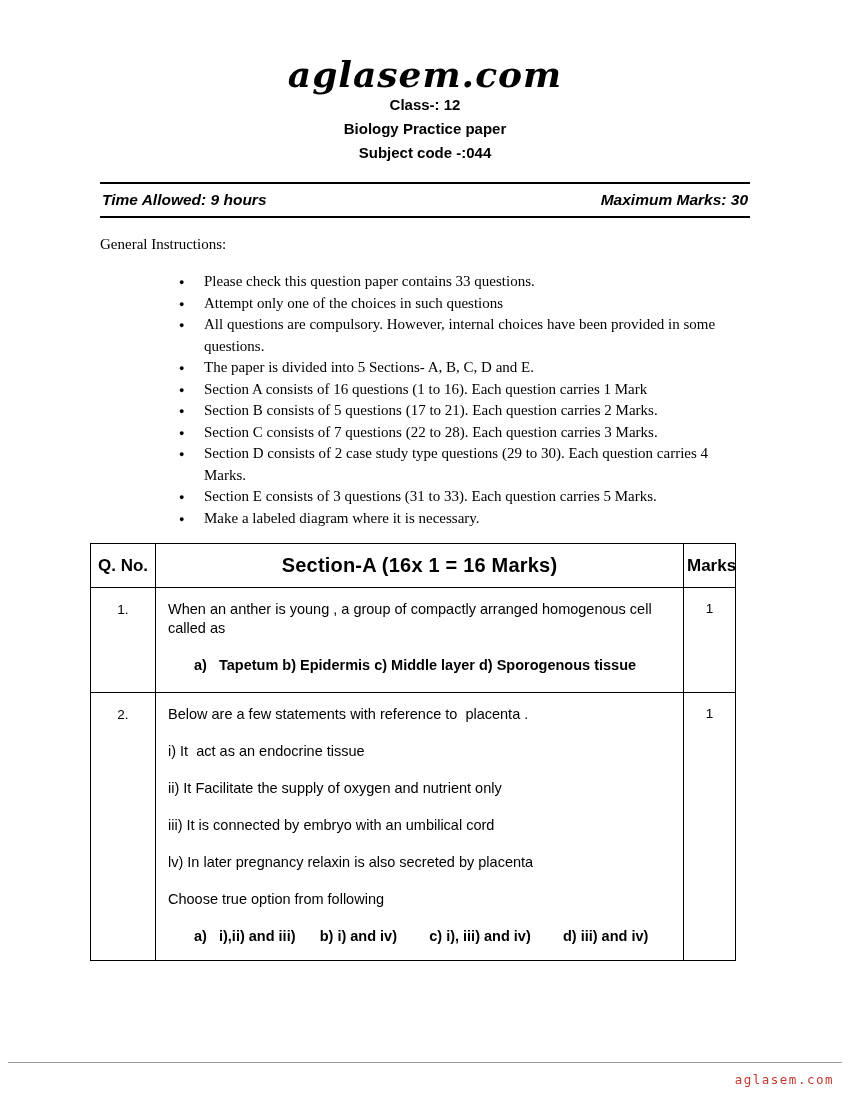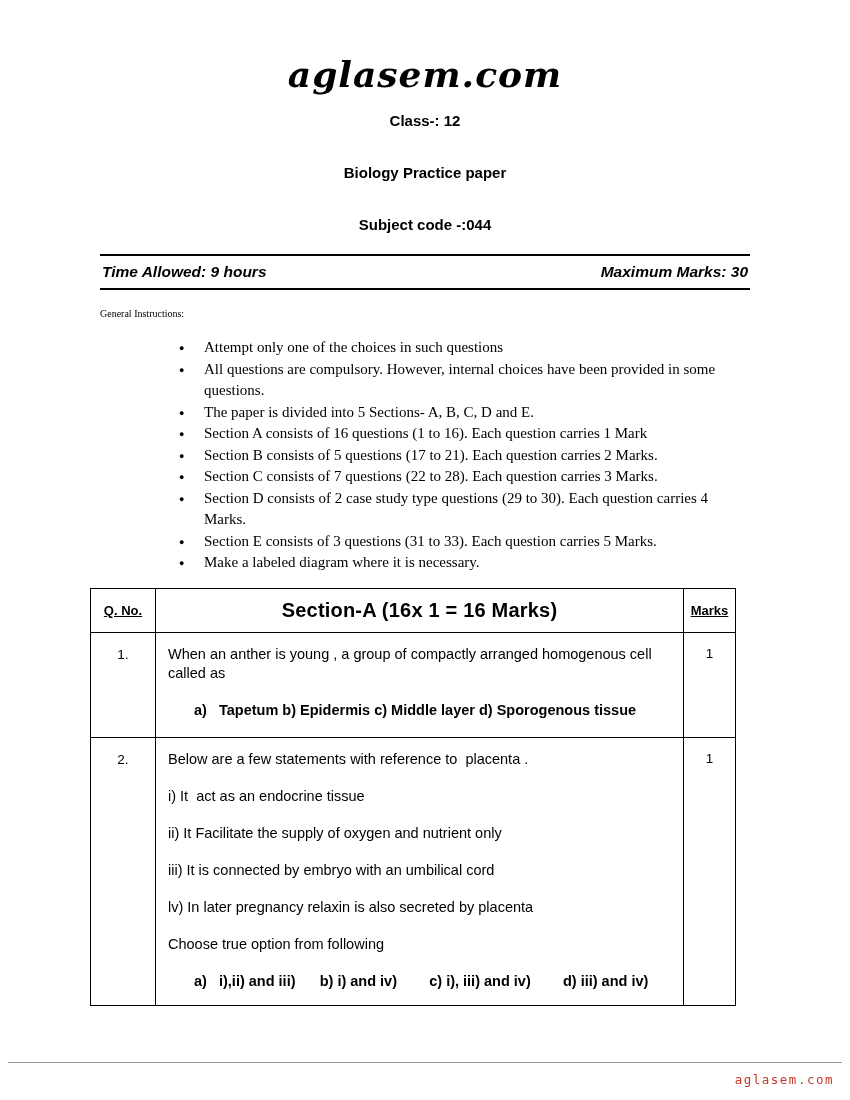--- a/index.html
+++ b/index.html
@@ -20,39 +20,39 @@
     font-weight: 700;
     font-size: 36px;
     line-height: 44px;
     letter-spacing: 1px;
   }
   .center-line {
     text-align: center;
     font-weight: bold;
     font-size: 15px;
     line-height: 18px;
-    margin-top: 34px;
+    margin-top: 6px;
   }
-  .center-line.first { margin-top: 16px; }
+  .center-line.first { margin-top: 0; }
 
   .time-bar {
     display: flex;
     justify-content: space-between;
     border-top: 2px solid #000;
     border-bottom: 2px solid #000;
     margin-top: 20px;
     padding: 7px 2px;
     font-weight: bold;
     font-style: italic;
     font-size: 15.5px;
   }
 
   .gi-heading {
     font-family: "Liberation Serif", serif;
-    font-size: 10px;
+    font-size: 15px;
     margin-top: 18px;
   }
 
   ul.instructions {
     list-style: none;
     margin: 18px 0 0 78px;
     font-family: "Liberation Serif", serif;
     font-size: 15px;
   }
   ul.instructions li {
@@ -76,21 +76,21 @@
     table-layout: fixed;
   }
   table.qpaper th, table.qpaper td {
     border: 1.5px solid #000;
     vertical-align: top;
   }
   .col-qno   { width: 65px; }
   .col-main  { width: 528px; }
   .col-marks { width: 52px; }
   table.qpaper th { padding: 10px 3px; vertical-align: middle; }
-  th.h-small { font-size: 13px; font-weight: bold; text-decoration: underline; }
+  th.h-small { font-size: 17px; font-weight: bold; }
   th.h-section { font-size: 20px; font-weight: bold; letter-spacing: 0.2px; }
 
   td.qno {
     text-align: center;
     font-size: 13.5px;
     padding-top: 14px;
   }
   td.marks {
     text-align: center;
     font-size: 13.5px;
@@ -137,20 +137,21 @@
   <div class="center-line">Subject code -:044</div>
 
   <div class="time-bar">
     <span>Time Allowed: 9 hours</span>
     <span>Maximum Marks: 30</span>
   </div>
 
   <div class="gi-heading">General Instructions:</div>
 
   <ul class="instructions">
+    <li>Please check this question paper contains 33 questions.</li>
     <li>Attempt only one of the choices in such questions</li>
     <li>All questions are compulsory. However, internal choices have been provided in some questions.</li>
     <li>The paper is divided into 5 Sections- A, B, C, D and E.</li>
     <li>Section A consists of 16 questions (1 to 16). Each question carries 1 Mark</li>
     <li>Section B consists of 5 questions (17 to 21). Each question carries 2 Marks.</li>
     <li>Section C consists of 7 questions (22 to 28). Each question carries 3 Marks.</li>
     <li>Section D consists of 2 case study type questions (29 to 30). Each question carries 4 Marks.</li>
     <li>Section E consists of 3 questions (31 to 33). Each question carries 5 Marks.</li>
     <li>Make a labeled diagram where it is necessary.</li>
   </ul>

